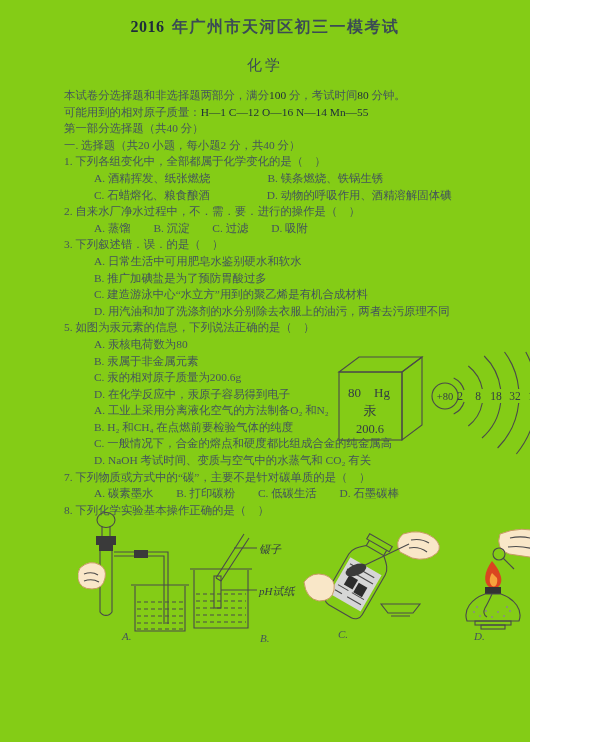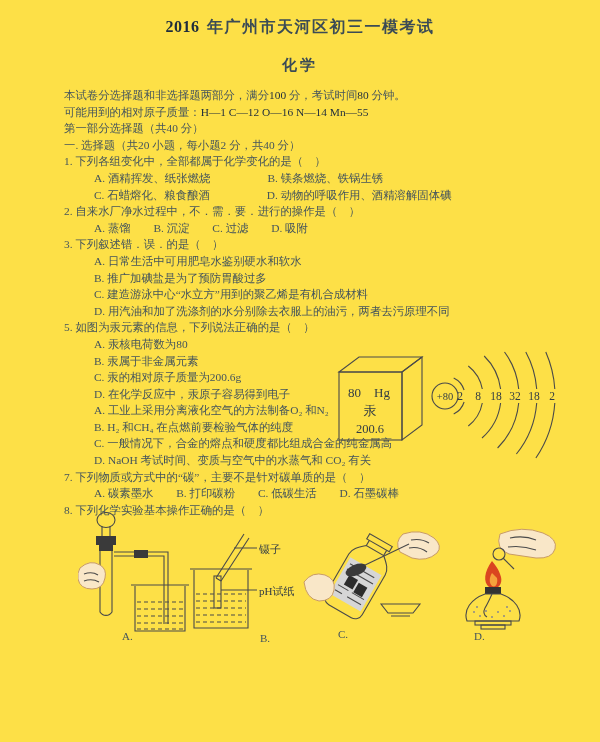--- a/index.html
+++ b/index.html
@@ -1,39 +1,39 @@
 <!DOCTYPE html>
 <html><head>
 <meta charset="utf-8">
 <style>
   * { margin:0; padding:0; box-sizing:border-box; }
   html,body { width:600px; height:742px; }
   body { background:#ffffff; font-family:"Liberation Serif","DejaVu Serif",serif; color:#44545c; }
-  .page { position:relative; width:600px; height:742px; background:#fde047; overflow:hidden; }
+  .page { position:relative; width:530px; height:742px; background:#84cc16; overflow:hidden; }
 
   .title { position:absolute; top:17px; left:0; width:100%; text-align:center;
            font-size:16px; font-weight:bold; color:#3b4b55; letter-spacing:1.5px; }
   .title .year { color:#1e2c3c; letter-spacing:0.5px; margin-right:2px; }
   .subject { position:absolute; top:56px; left:0; width:100%; text-align:center;
-             font-size:15px; font-weight:bold; color:#3b4b55; letter-spacing:3px; }
+             font-size:15px; font-weight:normal; color:#3b4b55; letter-spacing:3px; }
 
   .content { position:absolute; top:87px; left:64px; width:534px;
              font-size:11.4px; line-height:16.6px; white-space:nowrap; }
   .ln { height:16.6px; }
   .opt { padding-left:30px; }
   .num { font-weight:normal; color:#1e2c3c; }
 
   
   .fig5 { position:absolute; left:334px; top:350px; width:266px; height:126px; }
   svg text { font-family:"Liberation Serif","DejaVu Serif",serif; fill:#333d44; }
   .sketch { stroke:#4a4a4a; fill:none; stroke-width:1.1; }
   .skin { fill:#f9e7c8; stroke:#c89b66; stroke-width:1; }
 
   
-  .fig8 { position:relative; width:534px; height:137px; }
+  .fig8 { position:relative; width:534px; height:137px;font-style:italic; }
   .fig8 svg { position:absolute; }
   .figlabel { position:absolute; font-size:11px; color:#44545c; }
 </style>
 </head>
 <body>
 
 <div class="page">
 
   <div class="title"><span class="year">2016</span><span> 年广州市天河区初三一模考试</span></div>
 

